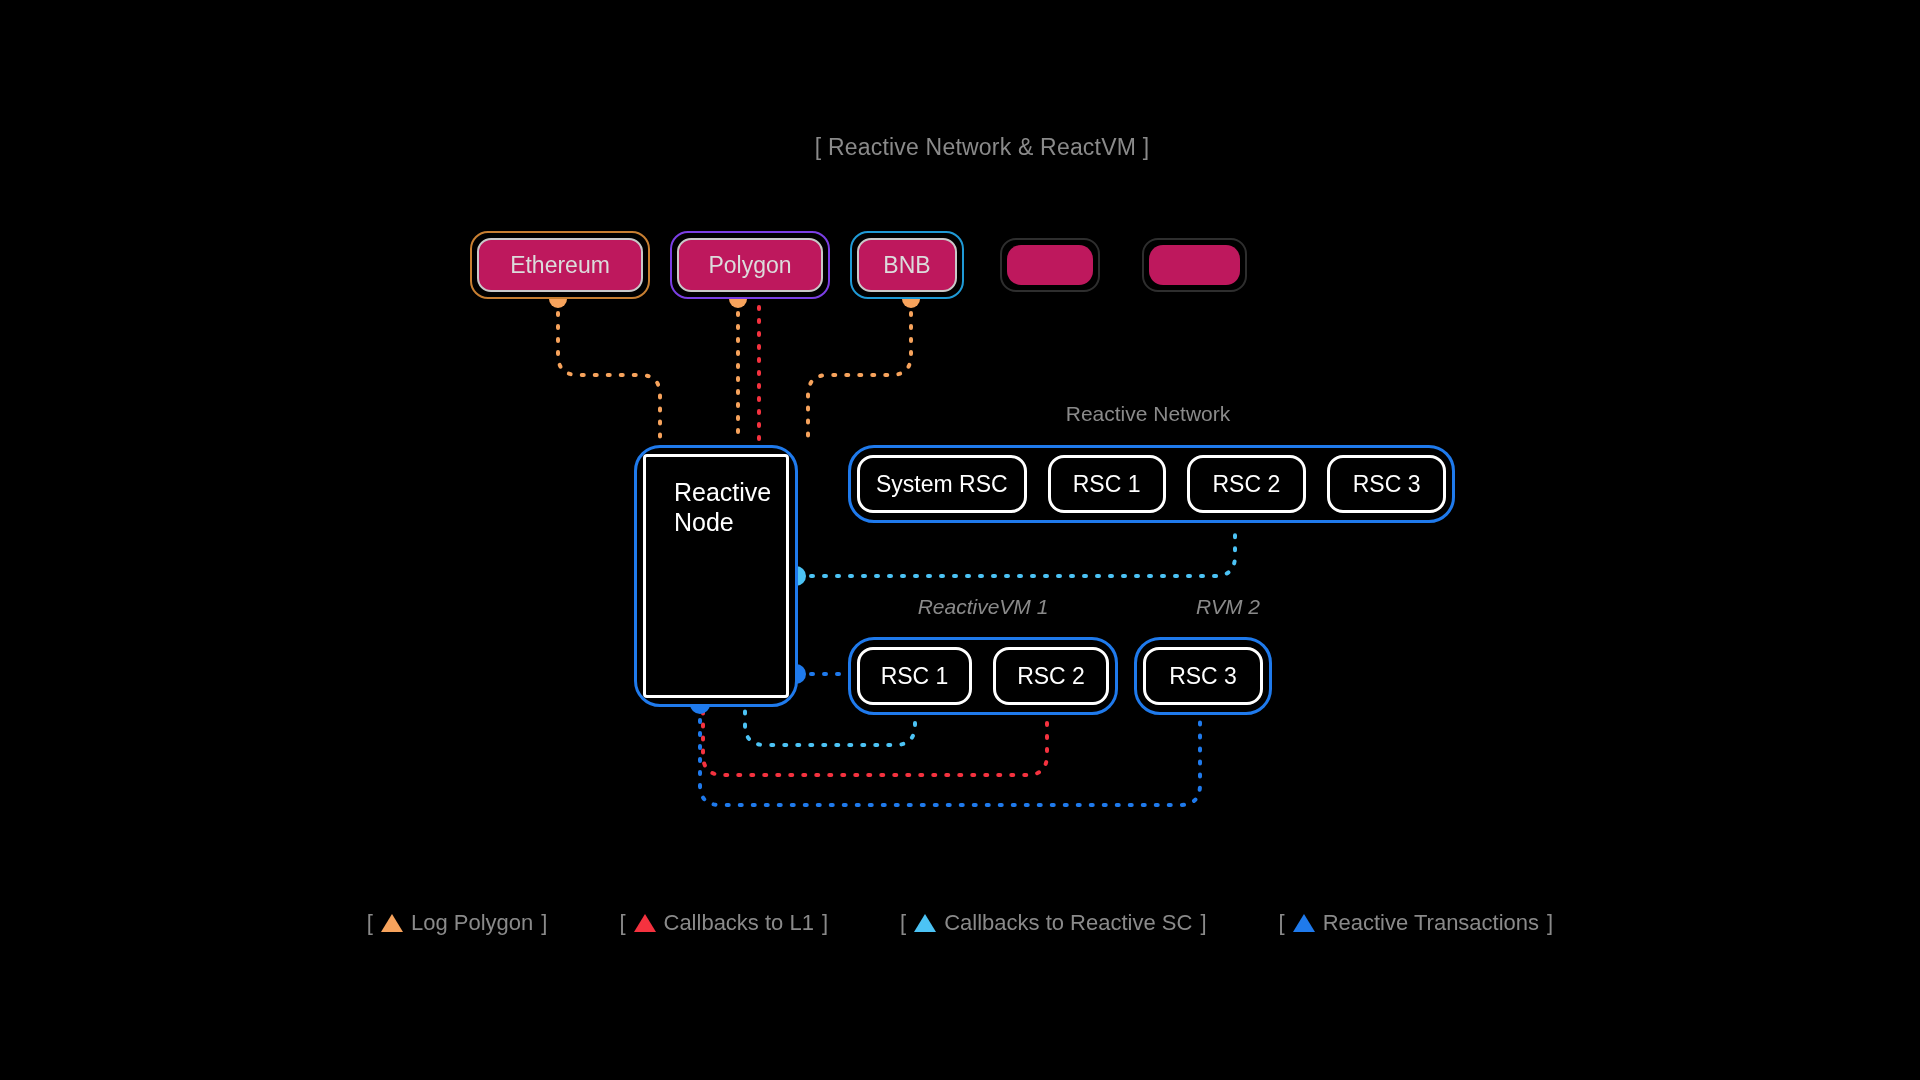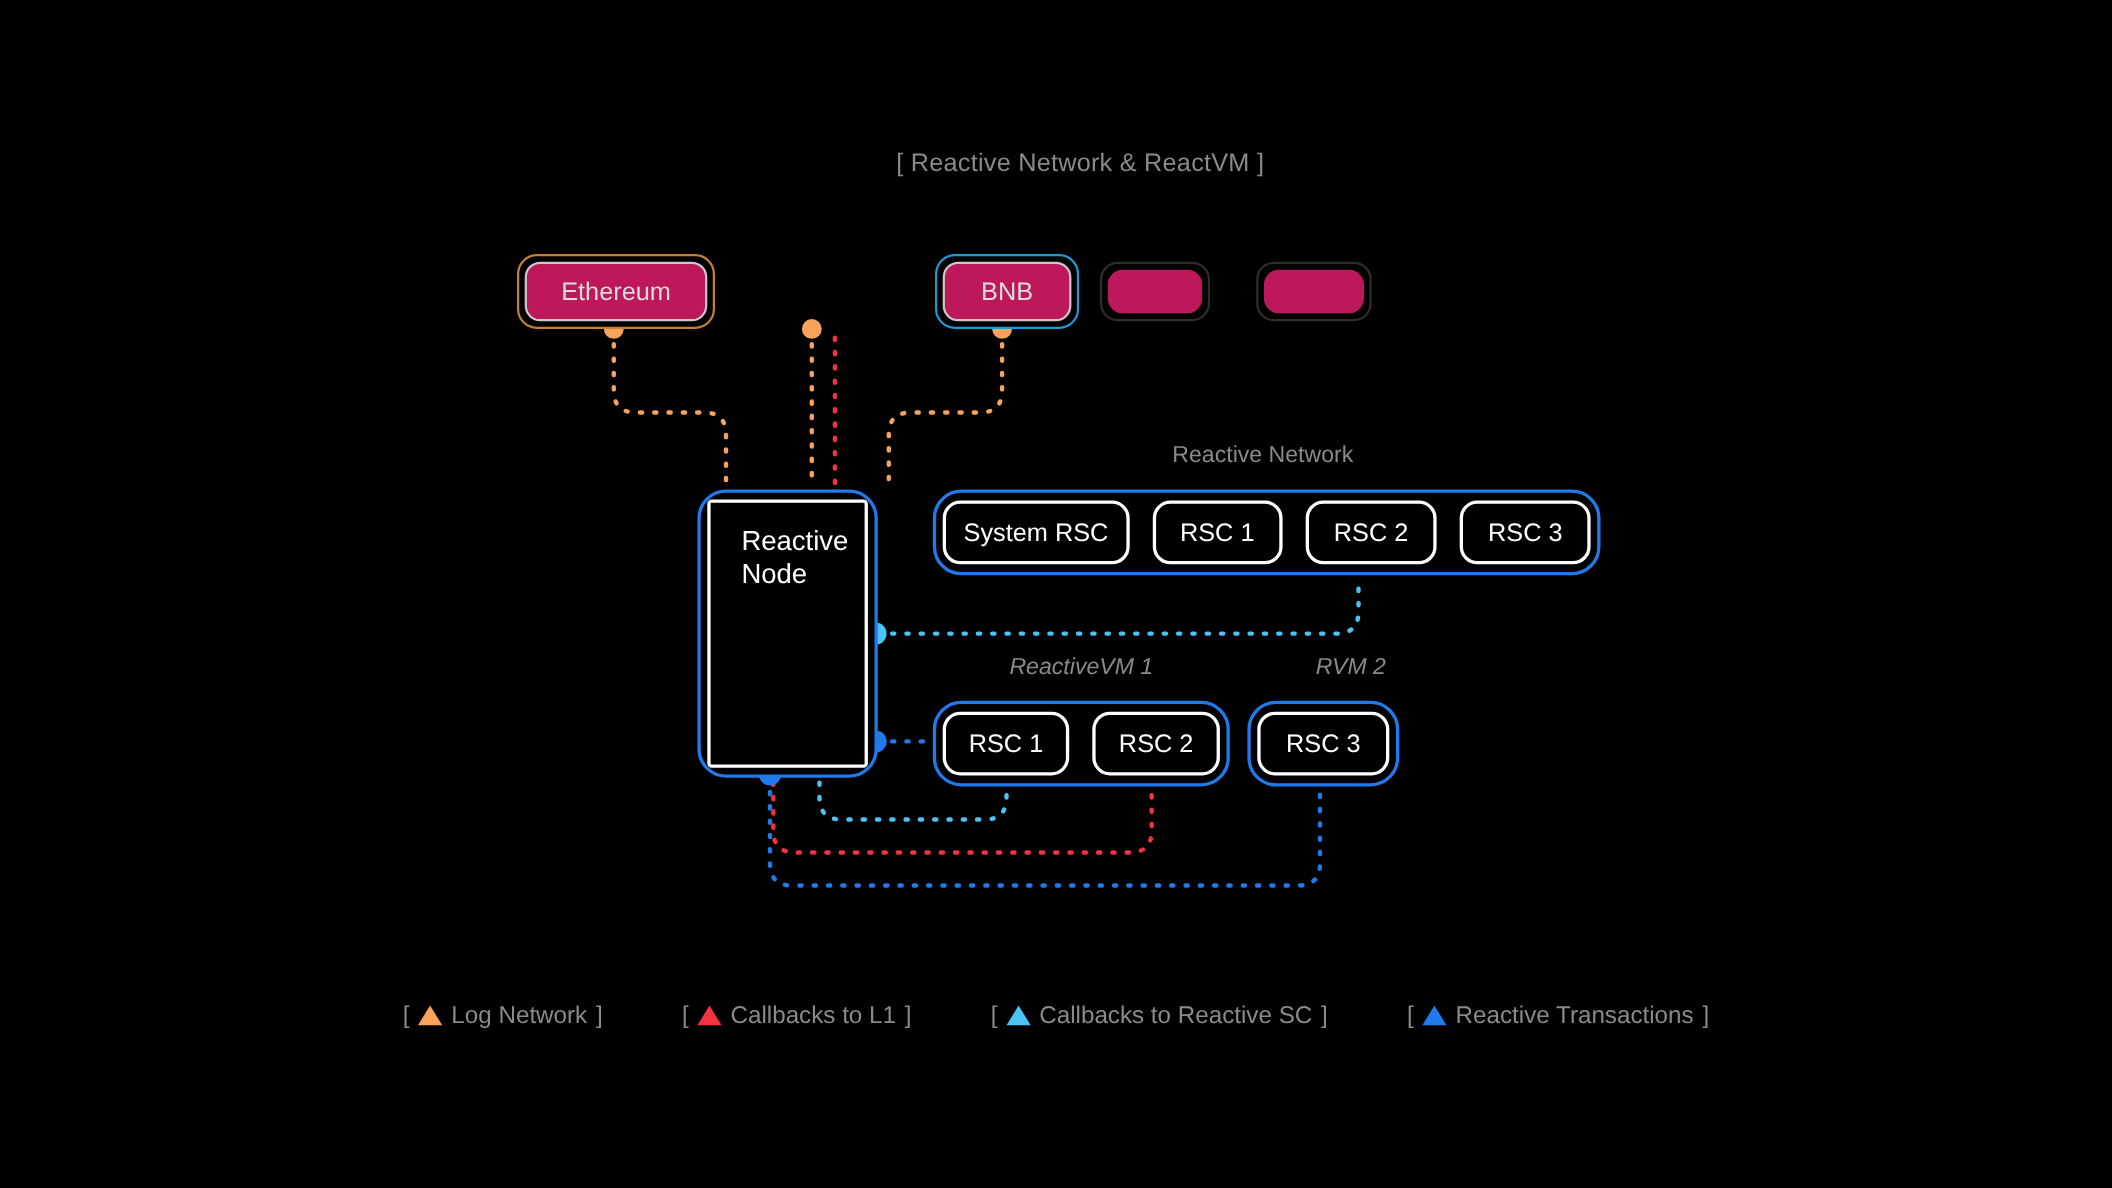--- a/index.html
+++ b/index.html
@@ -201,22 +201,25 @@
     <circle cx="700" cy="704" r="10" fill="#1f7aec"></circle>
 
     <circle cx="915" cy="704" r="9" fill="#4cc3f5"></circle>
     <circle cx="1047" cy="704" r="9" fill="#f5323f"></circle>
   </svg>
 
   <div class="chain-node" style="left:470px; top:231px; width:180px; height:68px; border-color:#c87f32;">
     <div class="inner">Ethereum</div>
   </div>
 
-
-  <div class="chain-node" style="left:850px; top:231px; width:131px; height:68px; border-color:#1f9ad6;">
+  <div class="chain-node" style="left:670px; top:231px; width:160px; height:68px; border-color:#7b3fe4;">
+    <div class="inner">Polygon</div>
+  </div>
+
+  <div class="chain-node" style="left:850px; top:231px; width:114px; height:68px; border-color:#1f9ad6;">
     <div class="inner">BNB</div>
   </div>
 
   <div class="chain-node empty" style="left:1000px; top:238px; width:100px; height:54px;">
     <div class="inner"></div>
   </div>
 
   <div class="chain-node empty" style="left:1142px; top:238px; width:105px; height:54px;">
     <div class="inner"></div>
   </div>
@@ -245,21 +248,21 @@
   <div class="section-caption" style="left:1128px; top:595px; width:200px;font-style:italic;">RVM 2</div>
 
   <div class="group-box" style="left:1134px; top:637px; width:138px; height:78px;">
     <div class="rsc-chip" style="width:124px;">RSC 3</div>
   </div>
 
   <div id="legend">
     <div class="legend-item">
       <span class="legend-bracket">[</span>
       <span class="legend-tri" style="color:#f7a35c;"></span>
-      <span>Log Network</span>
+      <span>Log Polygon</span>
       <span class="legend-bracket">]</span>
     </div>
 
     <div class="legend-item">
       <span class="legend-bracket">[</span>
       <span class="legend-tri" style="color:#f5323f;"></span>
       <span>Callbacks to L1</span>
       <span class="legend-bracket">]</span>
     </div>
 

